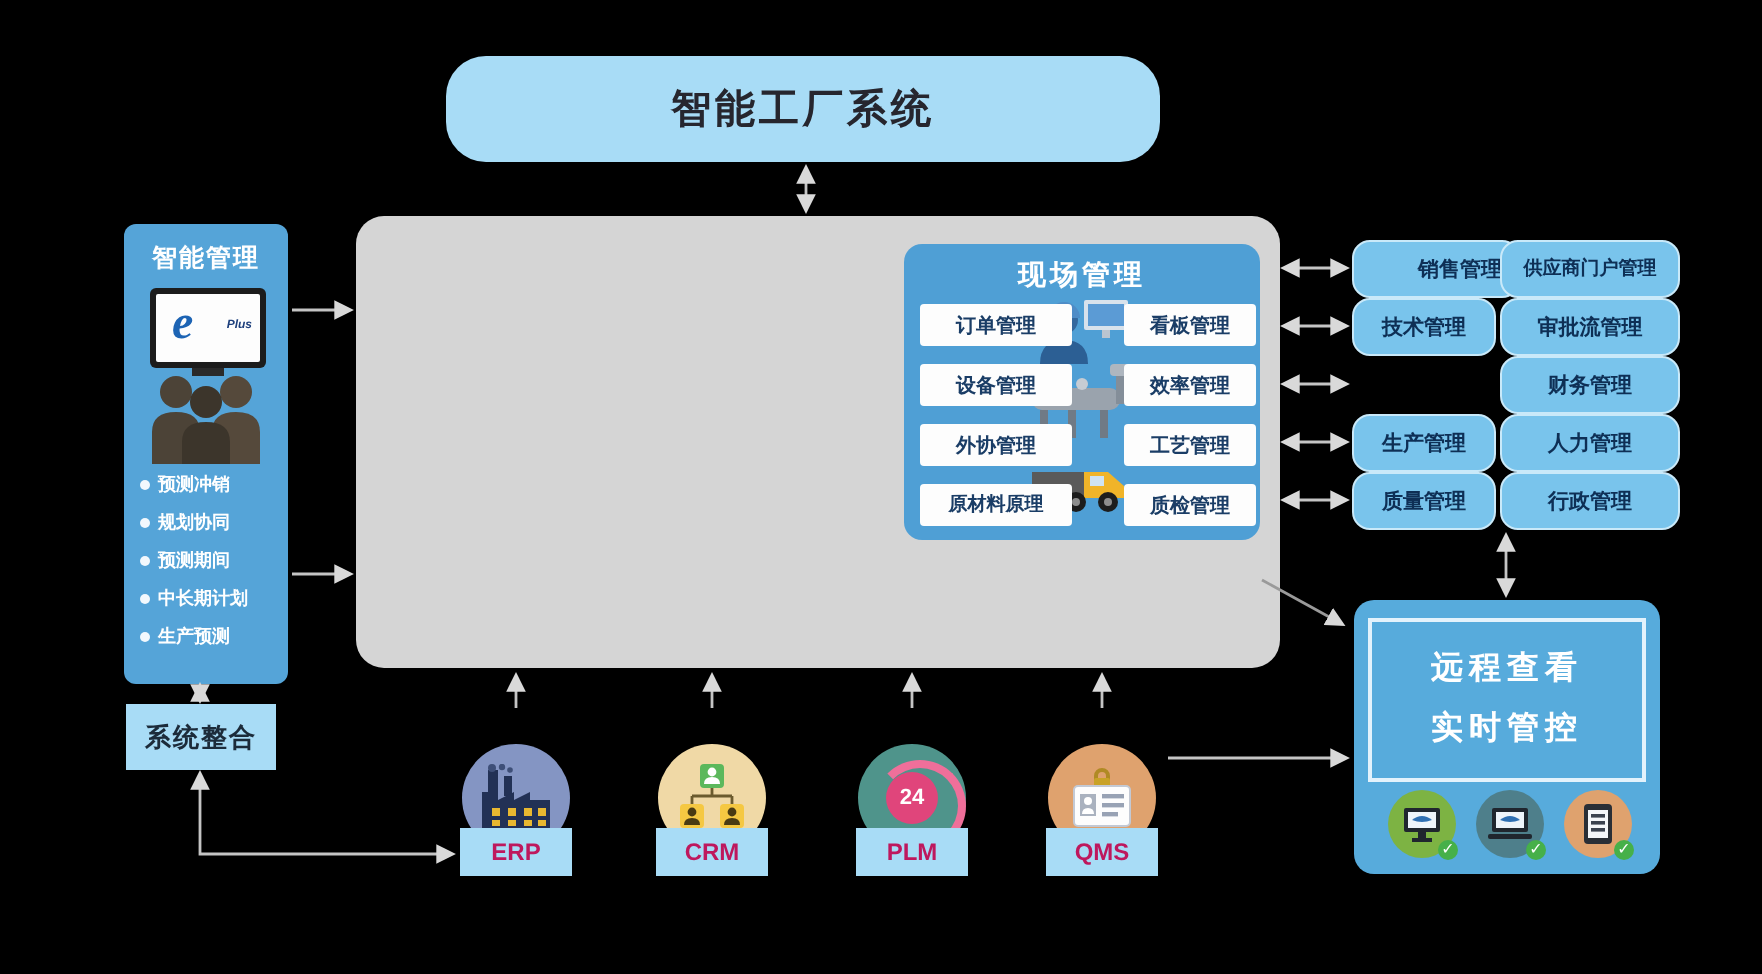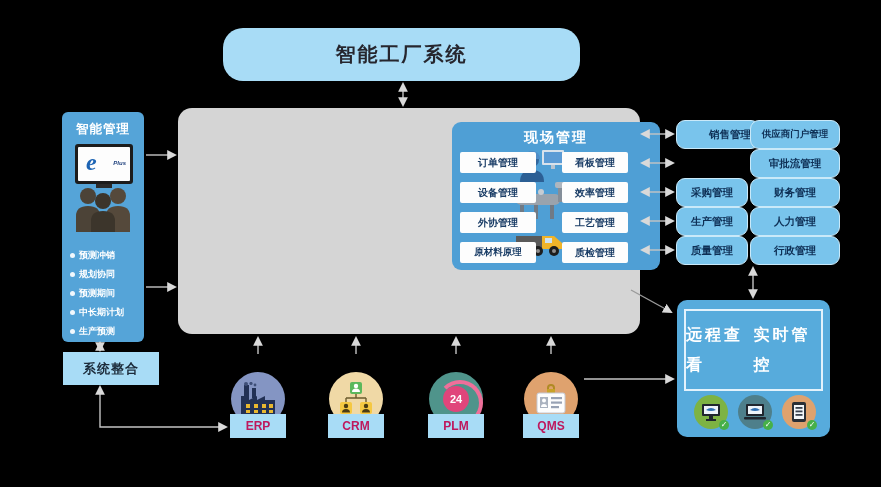--- a/index.html
+++ b/index.html
@@ -12,43 +12,43 @@
   
   .left-panel{left:62px;top:112px;width:82px;height:230px;background:#55a4d8;border-radius:6px;}
   .left-panel .ttl{position:absolute;top:9px;left:0;width:100%;text-align:center;color:#fff;font-size:12.5px;font-weight:bold;letter-spacing:1px;}
   .monitor{position:absolute;left:13px;top:32px;width:58px;height:40px;background:#1c1c1c;border-radius:3px;padding:3px;box-sizing:border-box;}
   .monitor .screen{width:100%;height:100%;background:#fdfdfd;border-radius:1px;position:relative;overflow:hidden;}
   .monitor .logo-e{position:absolute;left:8px;top:2px;font-family:"Liberation Serif","DejaVu Serif",serif;
     font-style:italic;font-weight:bold;color:#1d64b4;font-size:24px;line-height:26px;}
   .monitor .logo-plus{position:absolute;right:4px;top:13px;color:#1d3f7c;font-size:6px;font-weight:bold;font-style:italic;}
   .monitor-stand{position:absolute;left:34px;top:72px;width:16px;height:4px;background:#2a2a2a;}
   .people{position:absolute;left:12px;top:74px;}
-  .bullets{position:absolute;left:8px;top:124px;width:72px;margin-top:13px;}
+  .bullets{position:absolute;left:8px;top:124px;width:72px;}
   .bullet-row{display:flex;align-items:center;margin-bottom:6px;}
   .bullet-dot{width:5px;height:5px;border-radius:50%;background:#f2f8fd;margin-right:4px;flex:0 0 auto;}
   .bullet-txt{color:#fff;font-size:9px;font-weight:bold;white-space:nowrap;}
   
-  .sys-int{left:63px;top:352px;width:96px;height:33px;background:#a8dcf6;
+  .sys-int{left:63px;top:352px;width:75px;height:33px;background:#a8dcf6;
     display:flex;align-items:center;justify-content:center;font-size:13px;font-weight:bold;color:#1c2b3a;letter-spacing:1px;}
   
   .gray-box{left:178px;top:108px;width:462px;height:226px;background:#d5d5d5;border-radius:14px;}
   .blue-panel{position:absolute;background:#4f9fd5;border-radius:9px;}
   .panel-title{position:absolute;top:7px;left:0;width:100%;text-align:center;color:#fff;font-size:14px;font-weight:bold;letter-spacing:2px;}
   .wbox{position:absolute;background:#fdfdfd;border-radius:2px;display:flex;align-items:center;justify-content:center;
     font-size:10px;font-weight:bold;color:#1a3d66;white-space:nowrap;z-index:2;}
   .mode-circle{position:absolute;left:100px;top:47px;width:60px;height:60px;border-radius:50%;background:#a6d3ee;
     display:flex;flex-direction:column;align-items:center;justify-content:center;z-index:2;}
   .mode-circle div{font-size:9.5px;font-weight:bold;color:#17293f;line-height:12.5px;letter-spacing:1px;}
   
   .mbox{position:absolute;background:#79c4ec;border:1px solid #c9e9f9;border-radius:9px;box-sizing:border-box;
     display:flex;align-items:center;justify-content:center;font-size:10.5px;font-weight:bold;color:#0e2f55;white-space:nowrap;}
   
   .remote-panel{left:677px;top:300px;width:153px;height:137px;background:#57abdc;border-radius:10px;}
   .remote-inner{position:absolute;left:7px;top:9px;width:135px;height:78px;border:2px solid #e3f2fc;
-    display:flex;flex-direction:row;align-items:center;justify-content:center;}
+    display:flex;flex-direction:column;align-items:center;justify-content:center;}
   .remote-inner div{color:#fff;font-size:16px;font-weight:bold;letter-spacing:3px;line-height:30px;}
   .dev-circle{position:absolute;width:34px;height:34px;border-radius:50%;top:95px;}
   .check-badge{position:absolute;right:-1px;bottom:-1px;width:10px;height:10px;border-radius:50%;background:#46b049;
     color:#fff;font-size:8px;line-height:10px;text-align:center;font-weight:bold;}
   
   .sys-circle{position:absolute;width:54px;height:54px;border-radius:50%;top:372px;display:flex;align-items:center;justify-content:center;}
   .sys-label{position:absolute;top:414px;width:56px;height:24px;background:#a8dcf6;
     display:flex;align-items:center;justify-content:center;font-size:12px;font-weight:bold;color:#be185d;}
   .plm-badge{position:absolute;width:26px;height:26px;border-radius:50%;background:#e0457b;left:14px;top:14px;
     display:flex;align-items:center;justify-content:center;color:#fff;font-size:11px;font-weight:bold;}
@@ -111,21 +111,21 @@
           <span class="bullet-txt">生产预测</span>
         </div>
     </div>
   </div>
 
   <div class="abs sys-int">系统整合</div>
 
   <div class="abs gray-box">
 
 
-    <div class="blue-panel" style="left:274px;top:14px;width:208px;height:148px;">
+    <div class="blue-panel" style="left:274px;top:14px;width:178px;height:148px;">
       <div class="panel-title">现场管理</div>
       <div style="position:absolute;left:62px;top:26px;z-index:1;">
         <svg width="56" height="119" viewBox="0 0 56 119">
 
           <rect x="28" y="2" width="22" height="15" rx="1" fill="#d8e2ec"></rect>
           <rect x="30" y="4" width="18" height="11" fill="#5b9bd5"></rect>
           <rect x="37" y="17" width="4" height="4" fill="#b9c4d0"></rect>
           <circle cx="18" cy="12" r="7" fill="#34689e"></circle>
           <path d="M10 11 a8 8 0 0 1 16 0 Z" fill="#4e8cc7"></path>
           <path d="M6 34 q0-12 12-12 q12 0 12 12 Z" fill="#2c5f94"></path>
@@ -159,21 +159,21 @@
       <div class="wbox" style="left:8px;top:90px;width:76px;height:21px;">外协管理</div>
       <div class="wbox" style="left:8px;top:120px;width:76px;height:21px;font-size:9.5px;">原材料原理</div>
       <div class="wbox" style="left:110px;top:30px;width:66px;height:21px;">看板管理</div>
       <div class="wbox" style="left:110px;top:60px;width:66px;height:21px;">效率管理</div>
       <div class="wbox" style="left:110px;top:90px;width:66px;height:21px;">工艺管理</div>
       <div class="wbox" style="left:110px;top:120px;width:66px;height:21px;font-family:Liberation Mono, monospace;">质检管理</div>
     </div>
   </div>
 
   <div class="abs mbox" style="left:676px;top:120px;width:84px;height:29px;padding-left:24px;">销售管理</div>
-  <div class="abs mbox" style="left:676px;top:178px;width:72px;height:29px;">采购管理</div>
+  <div class="abs mbox" style="left:676px;top:149px;width:72px;height:29px;">技术管理</div>
   <div class="abs mbox" style="left:676px;top:207px;width:72px;height:29px;">生产管理</div>
   <div class="abs mbox" style="left:750px;top:120px;width:90px;height:29px;font-size:9.5px;">供应商门户管理</div>
   <div class="abs mbox" style="left:676px;top:236px;width:72px;height:29px;">质量管理</div>
   <div class="abs mbox" style="left:750px;top:149px;width:90px;height:29px;">审批流管理</div>
   <div class="abs mbox" style="left:750px;top:178px;width:90px;height:29px;">财务管理</div>
   <div class="abs mbox" style="left:750px;top:207px;width:90px;height:29px;">人力管理</div>
   <div class="abs mbox" style="left:750px;top:236px;width:90px;height:29px;">行政管理</div>
 
   <div class="abs remote-panel">
     <div class="remote-inner">

